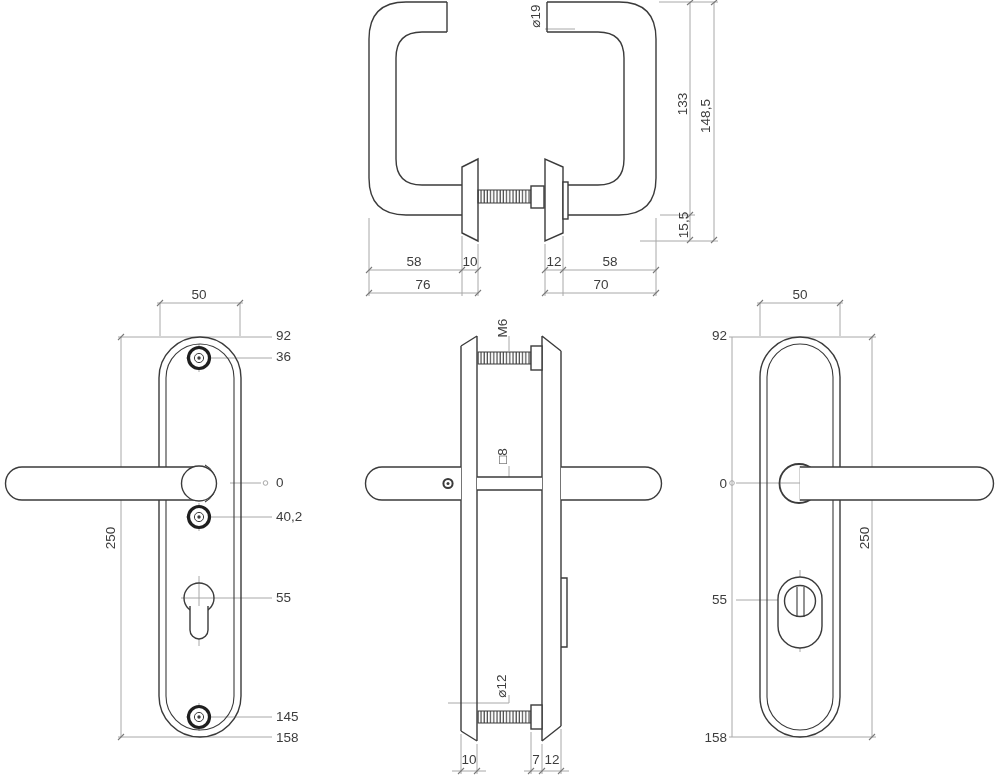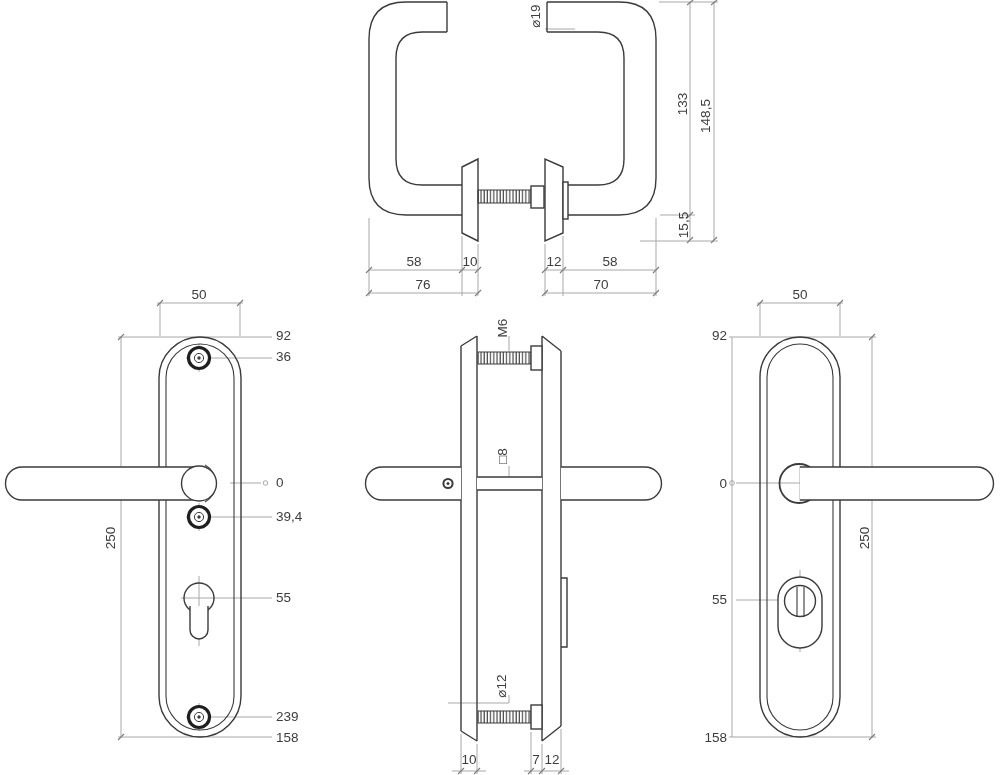--- a/index.html
+++ b/index.html
@@ -154,23 +154,23 @@
 <span class="lbl" style="left:554px;top:262px">12</span>
 <span class="lbl" style="left:610px;top:262px">58</span>
 <span class="lbl" style="left:423px;top:285px">76</span>
 <span class="lbl" style="left:601px;top:285px">70</span>
 
 <span class="lbl" style="left:199px;top:295px">50</span>
 <span class="lbl v" style="left:111px;top:538px">250</span>
 <span class="lbl la" style="left:276px;top:336px">92</span>
 <span class="lbl la" style="left:276px;top:357px">36</span>
 <span class="lbl la" style="left:276px;top:483px">0</span>
-<span class="lbl la" style="left:276px;top:517px">39,4</span>
+<span class="lbl la" style="left:276px;top:517px">40,2</span>
 <span class="lbl la" style="left:276px;top:598px">55</span>
-<span class="lbl la" style="left:276px;top:717px">239</span>
+<span class="lbl la" style="left:276px;top:717px">145</span>
 <span class="lbl la" style="left:276px;top:738px">158</span>
 
 <span class="lbl v" style="left:503px;top:328px">M6</span>
 <span class="lbl v" style="left:503px;top:456px">□8</span>
 <span class="lbl v" style="left:502px;top:686px">⌀12</span>
 <span class="lbl" style="left:469px;top:760px">10</span>
 <span class="lbl" style="left:536px;top:760px">7</span>
 <span class="lbl" style="left:552px;top:760px">12</span>
 
 <span class="lbl" style="left:800px;top:295px">50</span>

